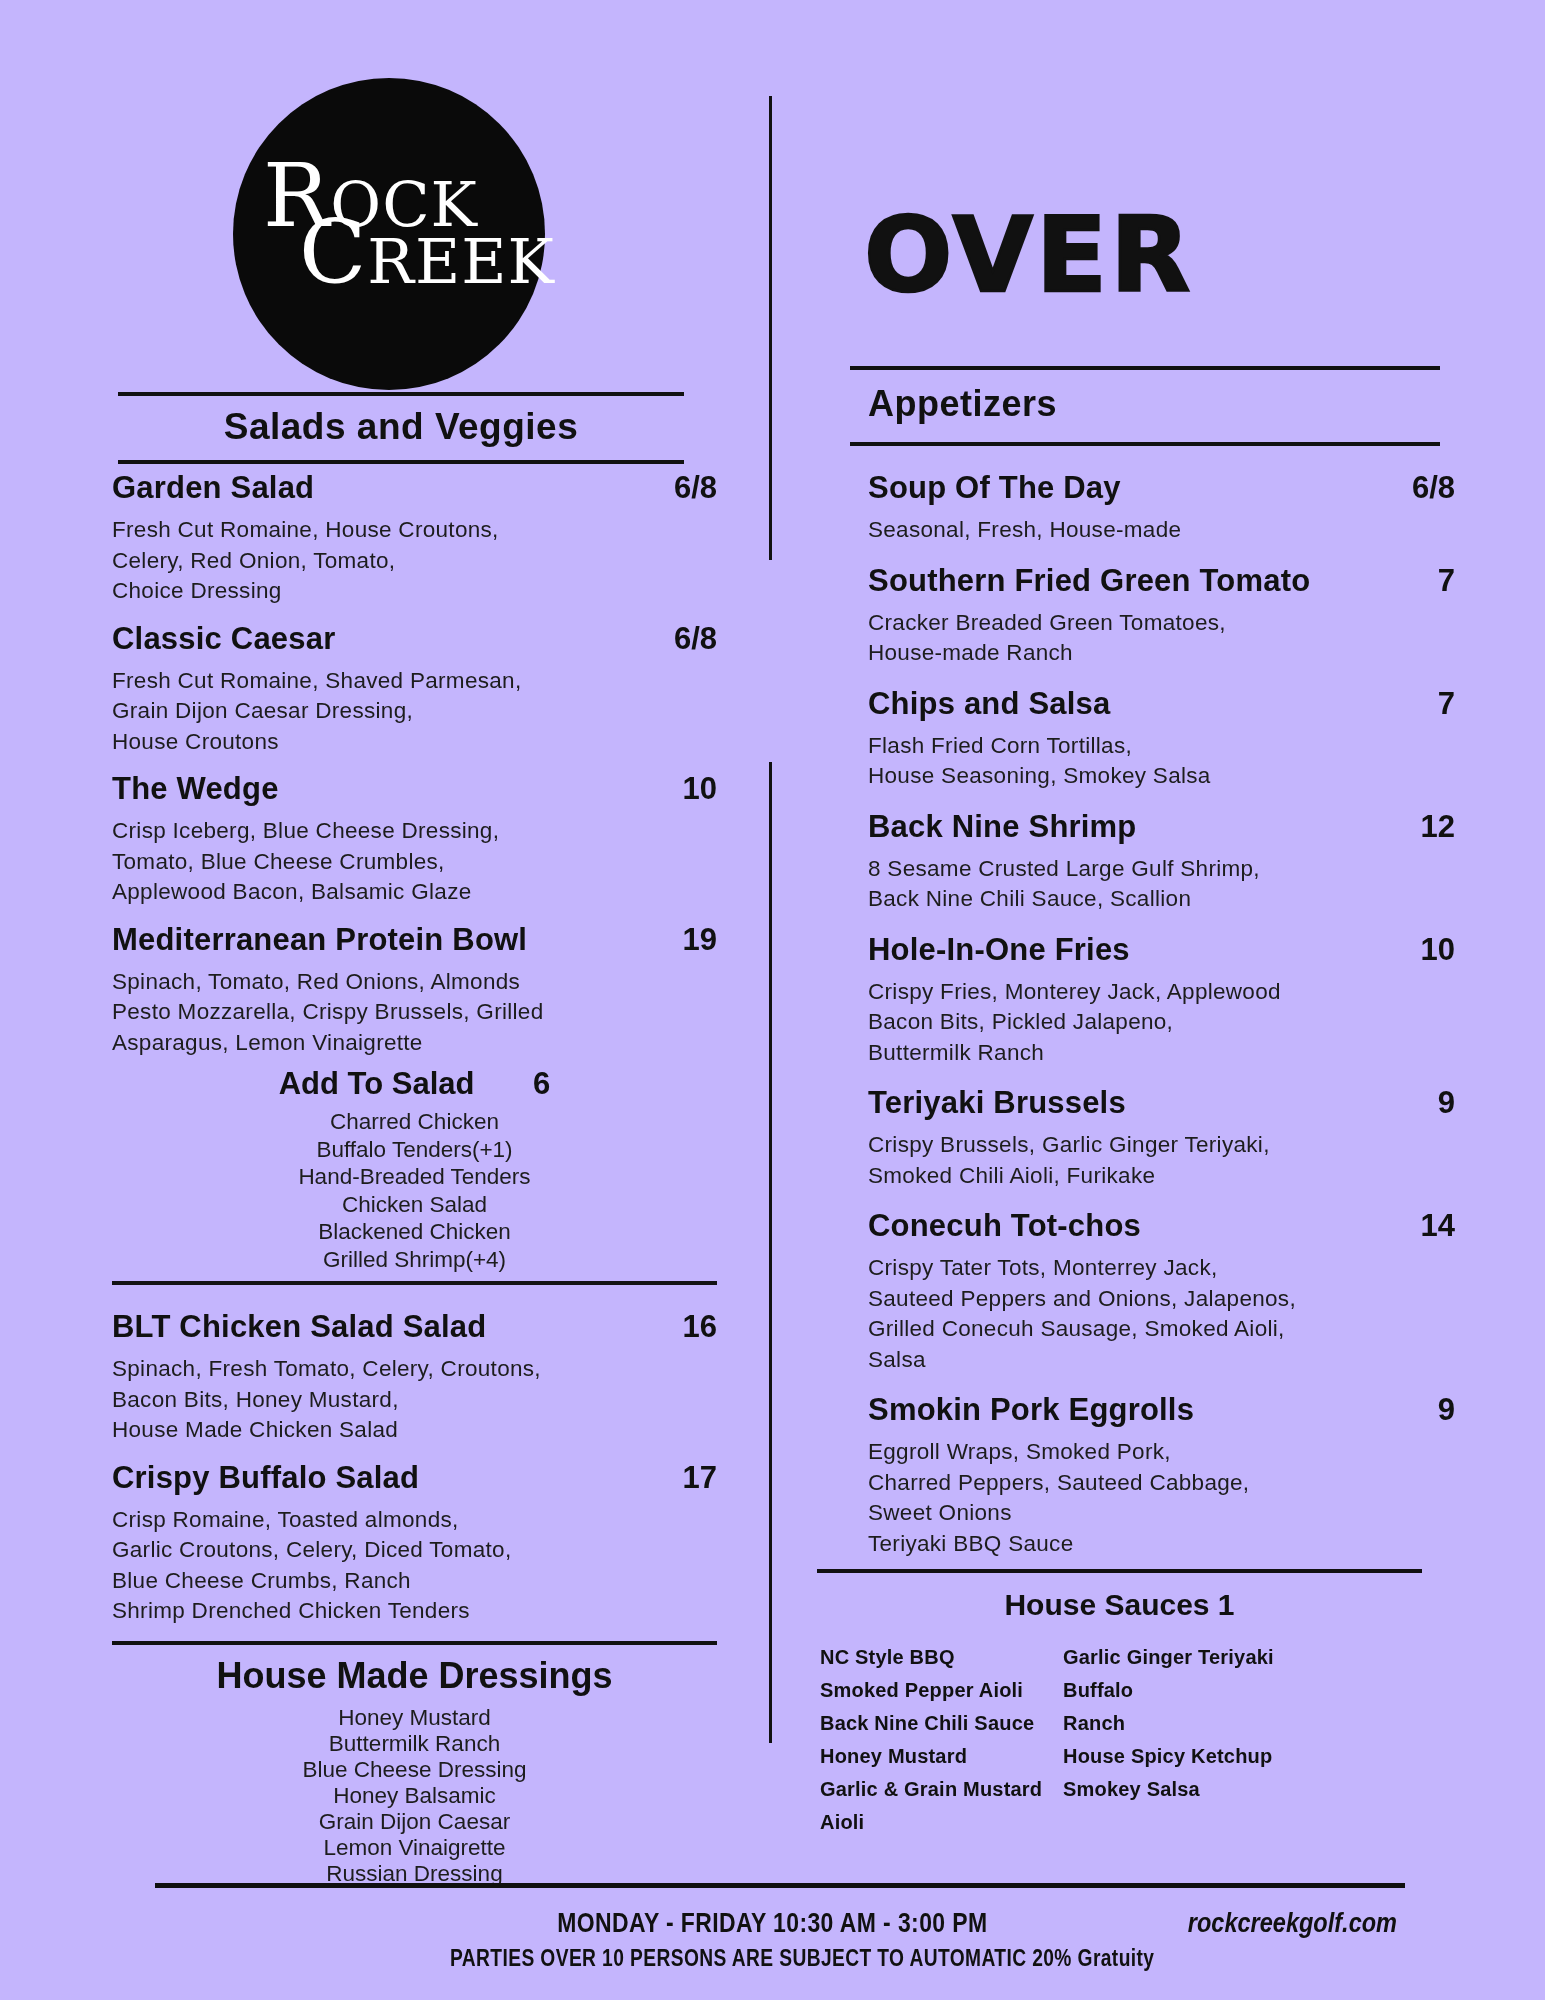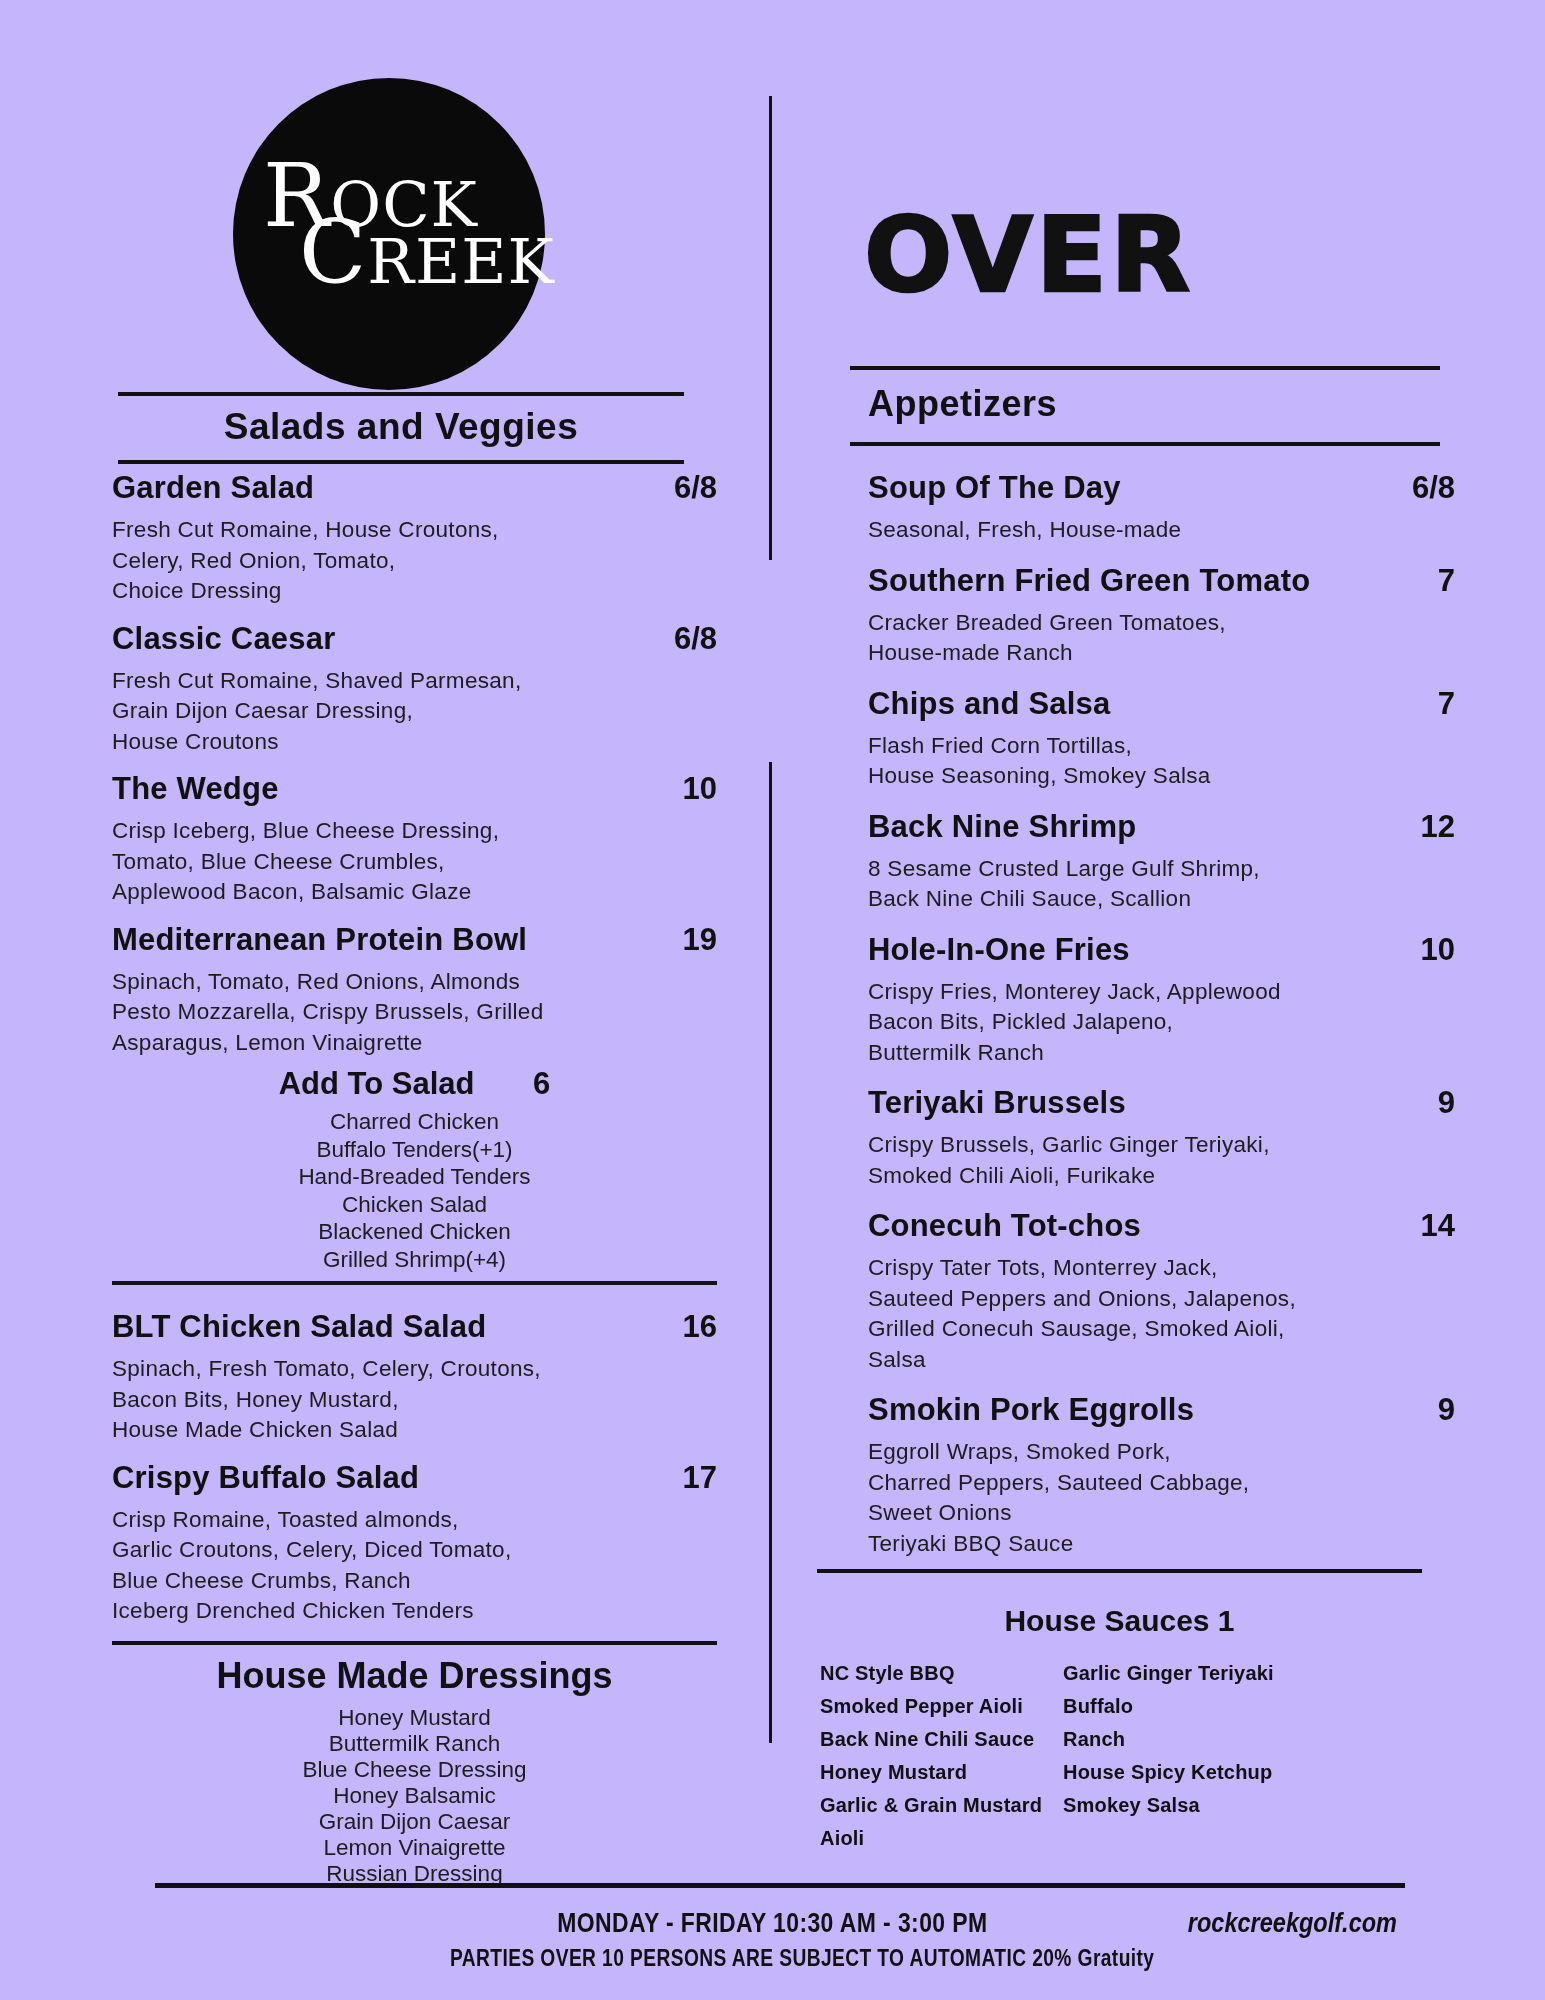--- a/index.html
+++ b/index.html
@@ -55,21 +55,21 @@
   .add-title .p{margin-left:50px;}
   .add-opts{margin-top:4px; font-size:22.5px; line-height:27.5px; color:#1d1d1d;}
   .rule{height:4px; background:#141414; margin-top:8px;}
   .mt-lg{margin-top:22px !important;}
   
   .dress-block{margin-top:14px; border-top:4px solid #111; padding-top:8px; text-align:center;}
   .dress-title{font-size:36px; font-weight:bold; line-height:46px;}
   .dress-opts{margin-top:6px; font-size:22.5px; line-height:26px; color:#1d1d1d;}
   
   .sauce-block{margin-top:10px; margin-left:-51px; width:605px;
-    border-top:4px solid #111; padding-top:28px;}
+    border-top:4px solid #111; padding-top:12px;}
   .sauce-title{font-size:30px; font-weight:bold; text-align:center; line-height:40px;}
   .sauce-cols{display:flex; margin-top:16px; padding-left:3px;}
   .sauce-col1{width:243px;}
   .sauce-col2{flex:1;}
   .sauce-cols div{font-size:20px; font-weight:bold; line-height:33px; letter-spacing:.2px;}
   
   .vline{position:absolute; left:769px; width:3px; background:#111;}
   .vseg1{top:96px; height:464px;}
   .vseg2{top:762px; height:981px;}
   
@@ -183,21 +183,21 @@
 
     <div class="item">
       <div class="row">
         <span class="t">Crispy Buffalo Salad</span>
         <span class="p">17</span>
       </div>
       <div class="d">
         <div>Crisp Romaine, Toasted almonds,</div>
         <div>Garlic Croutons, Celery, Diced Tomato,</div>
         <div>Blue Cheese Crumbs, Ranch</div>
-        <div>Iceberg Drenched Chicken Tenders</div>
+        <div>Shrimp Drenched Chicken Tenders</div>
       </div>
     </div>
 
     <div class="dress-block">
       <div class="dress-title">House Made Dressings</div>
       <div class="dress-opts">
         <div>Honey Mustard</div>
         <div>Buttermilk Ranch</div>
         <div>Blue Cheese Dressing</div>
         <div>Honey Balsamic</div>

